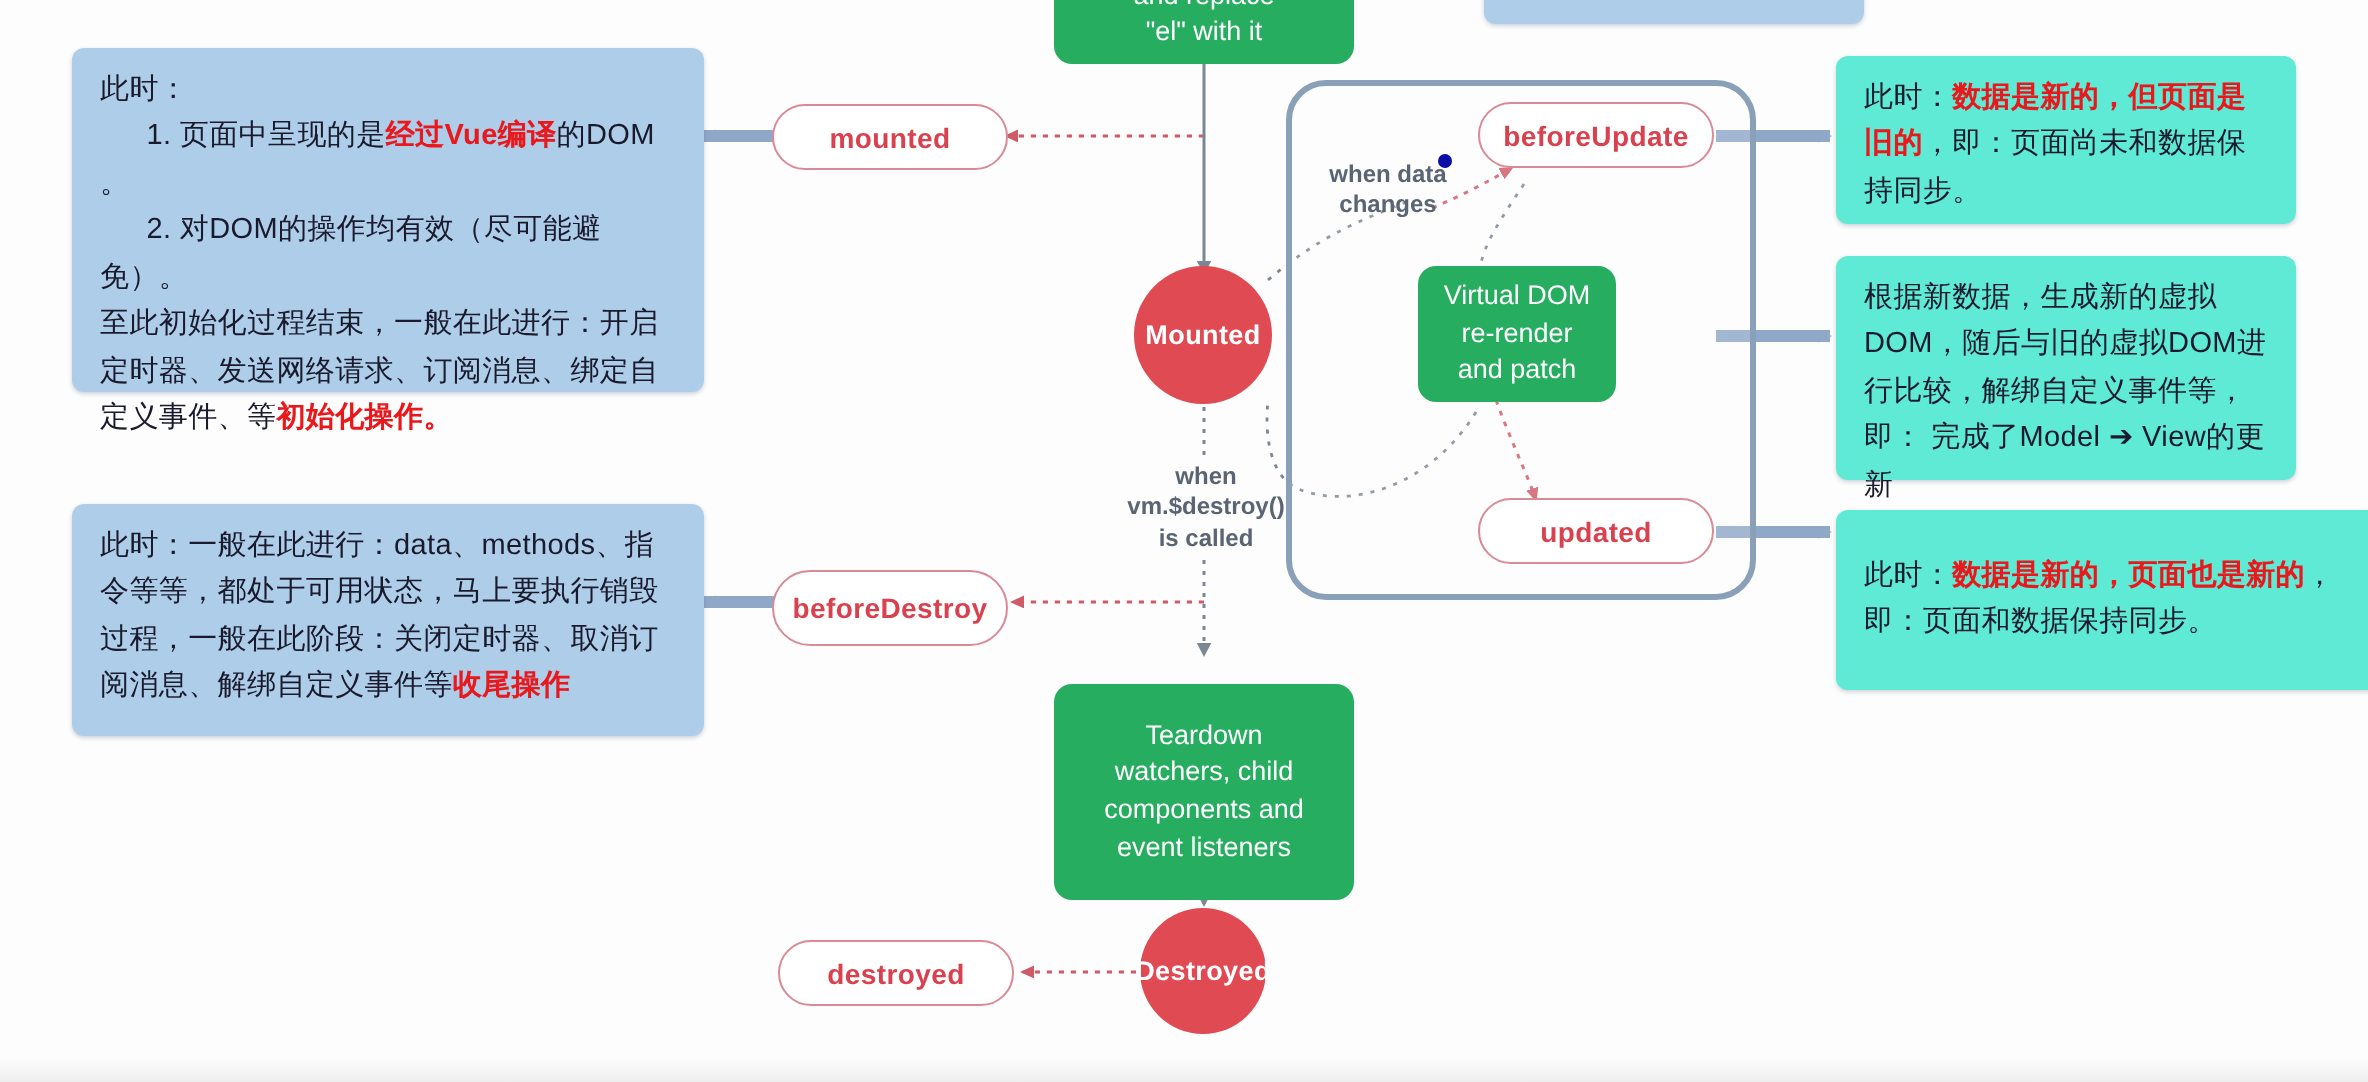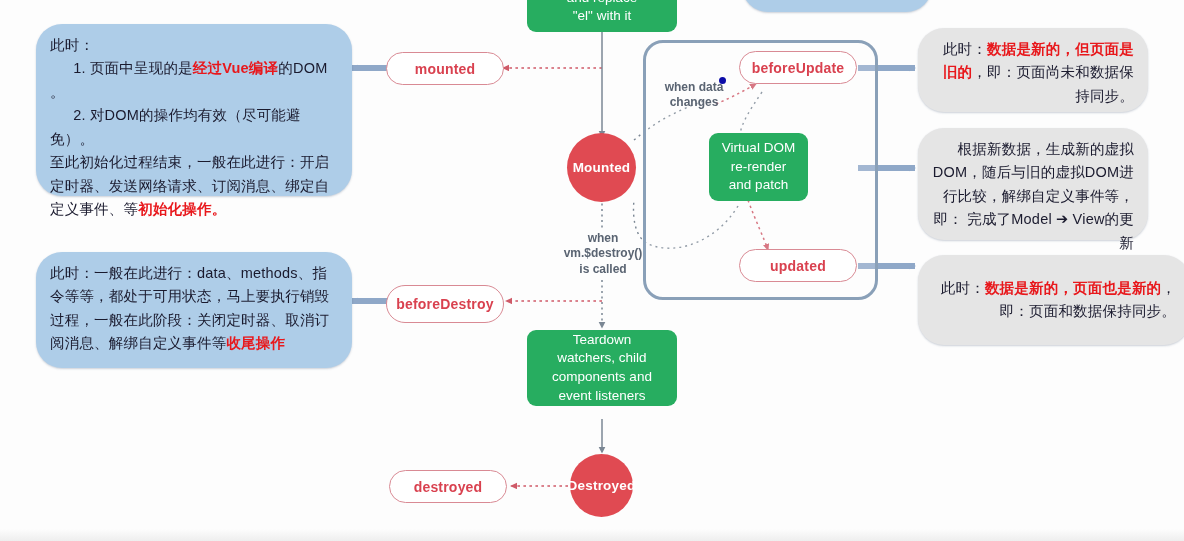--- a/index.html
+++ b/index.html
@@ -21,31 +21,31 @@
     left: 0; right: 0; bottom: 0;
     height: 12px;
     background: linear-gradient(to bottom, rgba(250,250,250,0) 0%, #eeeeee 100%);
     pointer-events: none;
   }
 
   
   .callout {
     position: absolute;
     background: #aecde8;
-    border-radius: 26px;
+    border-radius: 6px;
     box-sizing: border-box;
     padding: 10px 14px;
     color: #1a1a2e;
     font-size: 14.5px;
     line-height: 1.62;
     letter-spacing: .2px;
     box-shadow: 0 1px 2px rgba(60,80,110,.25);
     font-weight: 500;
   }
-  .callout.alt { background: #e5e5e5; text-align: right; }
+  .callout.alt { background: #5eead4; }
   .callout .em {
     color: #e8181c;
     font-weight: bold;
   }
   .callout .ind { display:block; text-indent: 1.6em; }
 
   
   .green-box {
     position: absolute;
     background: #27ad60;
@@ -212,21 +212,21 @@
   </div>
 
   <div class="pill" style="left:389px; top:470px; width:118px; height:33px;">
     <span>destroyed</span>
   </div>
 
   <div class="caption" style="left:547px; top:231px; width:112px; white-space:pre-line;">when
 vm.$destroy()
 is called</div>
 
-  <div class="green-box" style="left:527px; top:330px; width:150px; height:76px;">
+  <div class="green-box" style="left:527px; top:342px; width:150px; height:108px;">
     <span style="white-space:pre-line;">Teardown
 watchers, child
 components and
 event listeners</span>
   </div>
 
   <div class="circle" style="left:570px; top:454px; width:63px; height:63px;">
     <span>Destroyed</span>
   </div>
 

